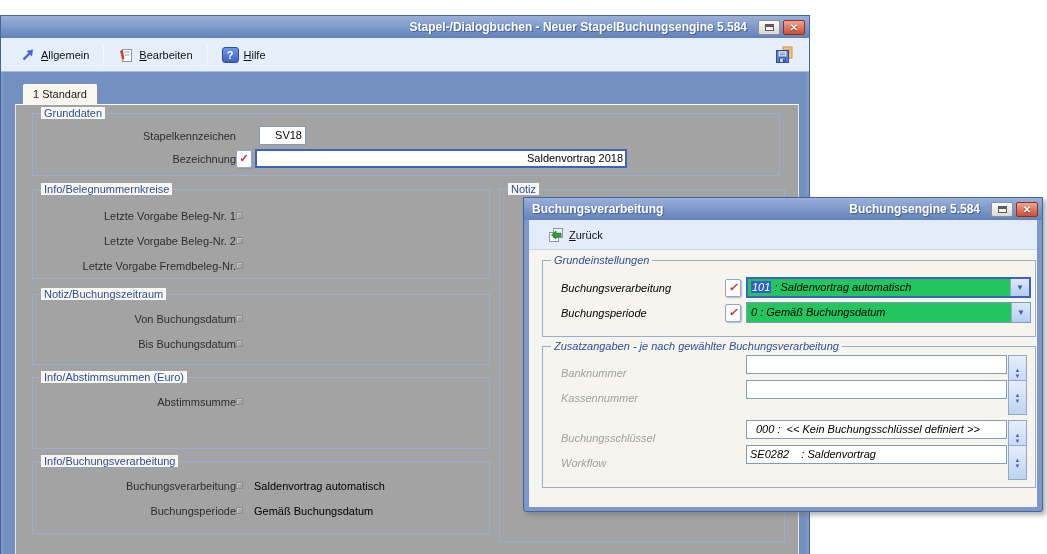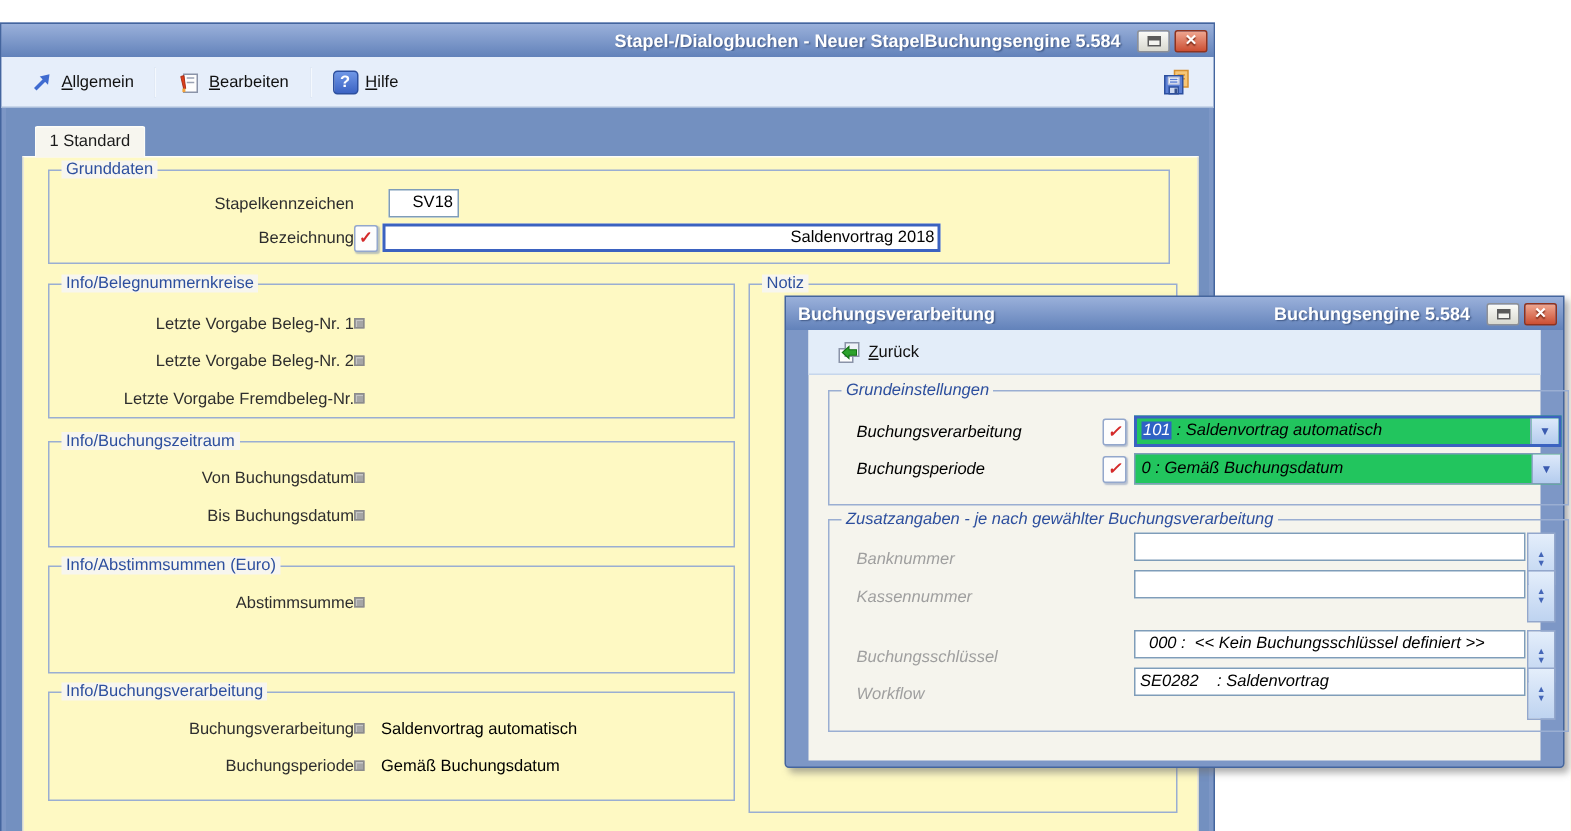--- a/index.html
+++ b/index.html
@@ -33,21 +33,21 @@
   .tsep { width:1px; height:20px; background:#b5c6df; border-right:1px solid #f4f8fd; }
   .tool-right { margin-left:auto; }
 
   
   .main-frame { position:relative; flex:1 1 auto; margin:0 3px 6px;
       background:#7390c0; }
   .tab { position:absolute; left:19px; top:12px; height:21px; padding:3px 9px 0;
       background:#f7f6ef; border:1px solid #fdfdf8; border-bottom:none;
       border-radius:2px 2px 0 0; color:#1a1a1a; z-index:2; }
   .panel { position:absolute; left:11px; right:7px; top:32px; bottom:3px;
-      background:#fef9c3; border:1px solid #e9e7db; border-top:1px solid #fdfdf8; }
+      background:#a3a3a3; border:1px solid #e9e7db; border-top:1px solid #fdfdf8; }
 
   
   .fs { position:absolute; border:1px solid #9aaed2; }
   .fs-legend { position:absolute; top:-7px; left:8px; padding:0 3px;
       color:#2d4f9e; background:#f7f6ef; line-height:12px; white-space:nowrap; }
   .dlg .fs-legend { background:#f5f4ed; }
 
   
   .info-rows { padding-top:13px; }
   .info-row { display:flex; align-items:center; height:25px; padding-left:12px; }
@@ -78,21 +78,21 @@
   .spin-text { background:#fff; border:1px solid #7f9db9; height:19px;
       padding:2px 3px 0 9px; white-space:pre; overflow:hidden; }
   .spin-btn { flex:0 0 19px; margin-left:1px; border:1px solid #93a7cc;
       background:linear-gradient(#e4eefb,#bed3f0); color:#4466b8; font-size:6px;
       line-height:6px; display:flex; flex-direction:column; align-items:center;
       justify-content:center; }
 
   .dim { color:#9f9f9f; }
 
   
-  .dlg-body { flex:1 1 auto; display:flex; flex-direction:column; margin:0 15px 4px;
+  .dlg-body { flex:1 1 auto; display:flex; flex-direction:column; margin:0 5px 4px;
       background:#f5f4ed; }
   .dlg-toolbar { flex:0 0 30px; display:flex; align-items:center; gap:6px;
       background:#e3edf9; border-bottom:1px solid #c6d6ec; padding-left:14px; }
   .dlg-content { position:relative; flex:1 1 auto;font-style:italic; }
   .dlg-row { display:flex; align-items:center; height:23px; padding-left:18px;
       margin-bottom:2px; }
   .dlg-row .lbl { width:164px; }
   .z-row { display:flex; align-items:center; height:25px; padding-left:18px; }
   .z-row .lbl { width:185px; }
   .gap15 { margin-top:15px; }
@@ -199,21 +199,21 @@
             <span class="info-value"></span>
           </div>
         </div>
       </div>
 
       <div class="fs" style="left:483px; top:84px; width:286px; height:353px;">
         <span class="fs-legend">Notiz</span>
       </div>
 
       <div class="fs" style="left:16px; top:189px; width:458px; height:71px;">
-        <span class="fs-legend">Info/Buchungszeitraum</span>
+        <span class="fs-legend">Notiz/Buchungszeitraum</span>
         <div class="info-rows" style="padding-top:11px;">
           <div class="info-row">
             <span class="info-label">Von Buchungsdatum</span>
             <span class="bullet"></span>
             <span class="info-value"></span>
           </div>
           <div class="info-row">
             <span class="info-label">Bis Buchungsdatum</span>
             <span class="bullet"></span>
             <span class="info-value"></span>

